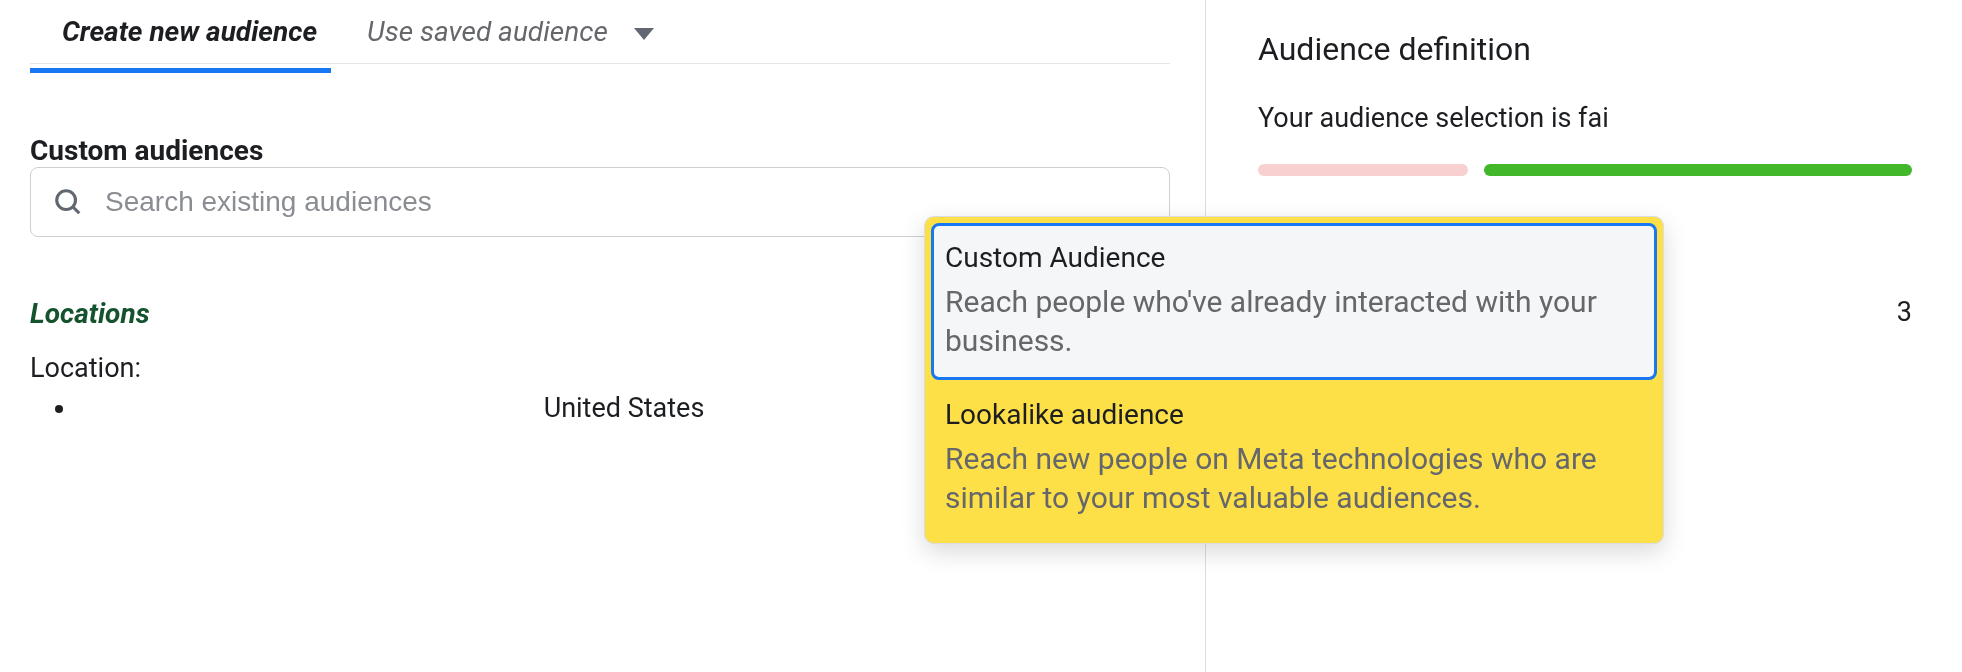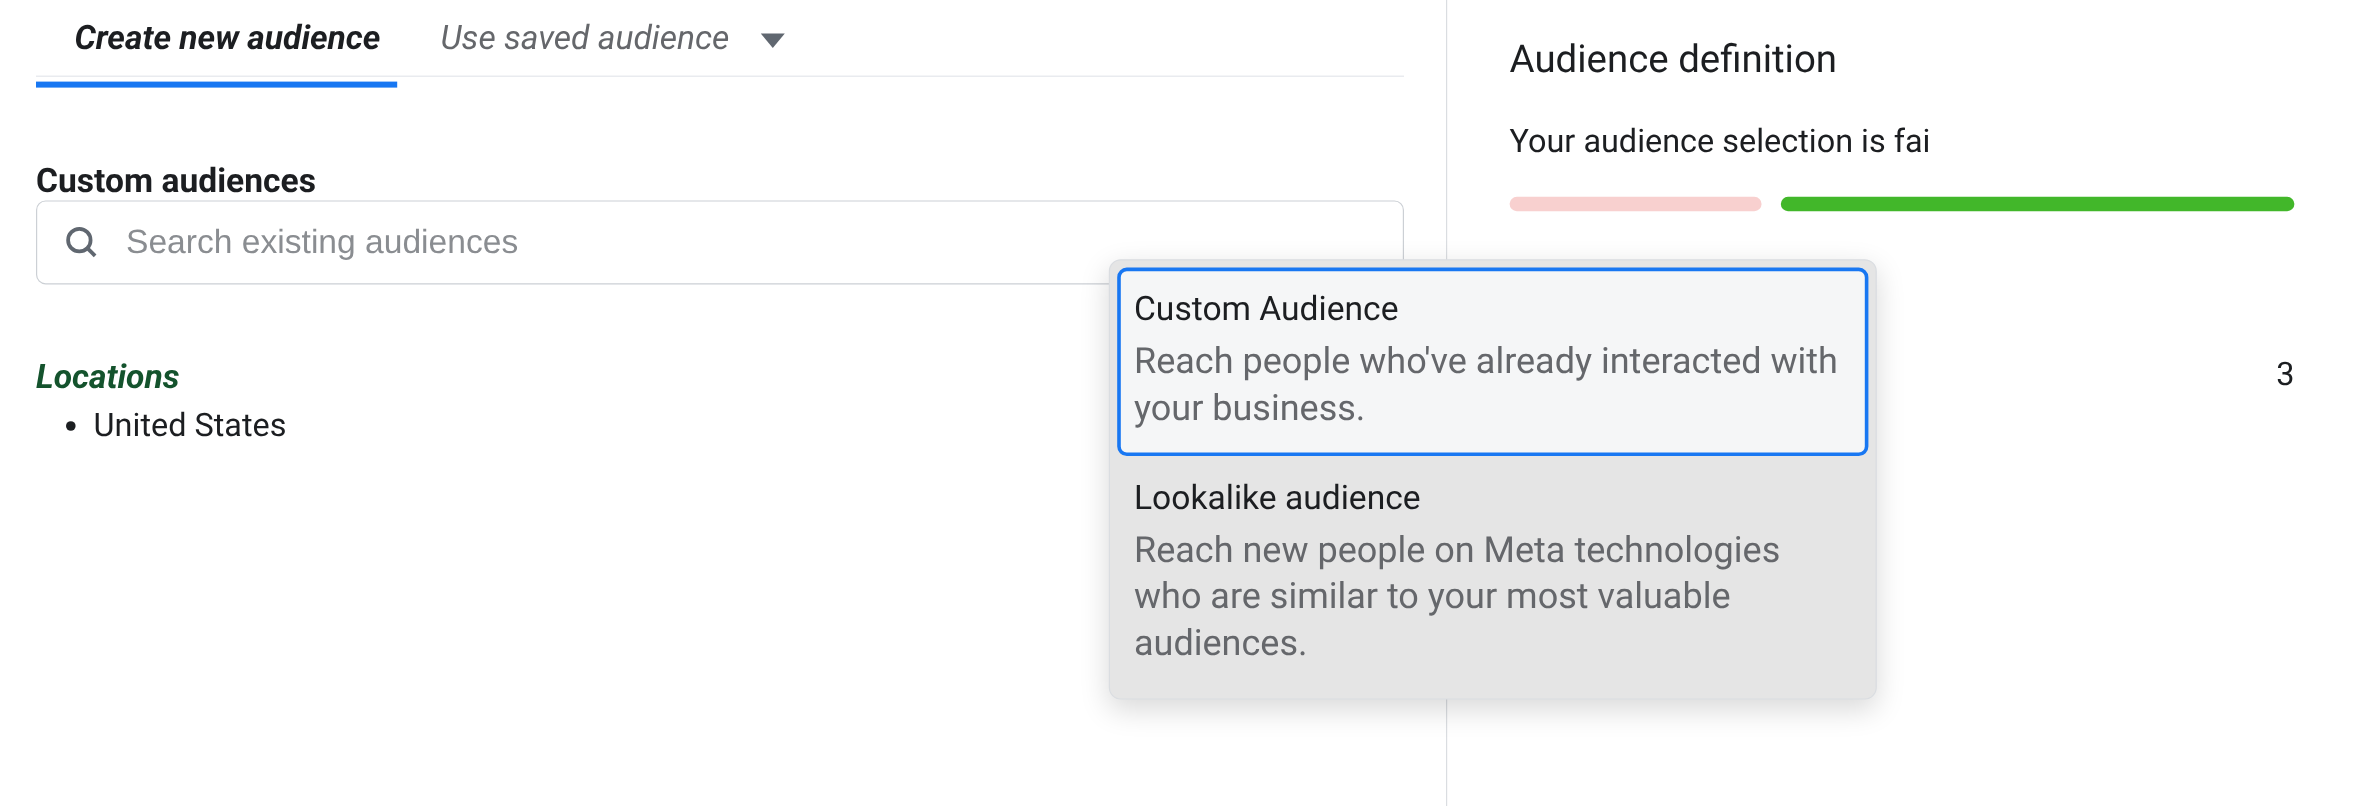--- a/index.html
+++ b/index.html
@@ -138,20 +138,21 @@
       font-style: italic;
     }
     .location-label {
       margin-top: 22px;
       font-size: 27px;
       color: #1c1e21;
     }
     .location-list {
       margin-top: 8px;
       padding-left: 48px;
+      text-align: center;
     }
     .location-item {
       font-size: 27px;
       color: #1c1e21;
       list-style: disc;
     }
     .side-panel {
       position: absolute;
       left: 1205px;
       top: 0;
@@ -191,22 +192,22 @@
     .side-number {
       margin-top: 120px;
       font-size: 27px;
       color: #1c1e21;
       text-align: right;
     }
     .dropdown-menu {
       position: absolute;
       left: 924px;
       top: 216px;
-      width: 640px;
-      background: #e5e5e5;
+      width: 740px;
+      background: #fde047;
       border: 1px solid #dadde1;
       border-radius: 10px;
       box-shadow: 0 8px 24px rgba(0,0,0,0.15);
       padding: 6px;
       z-index: 50;
     }
     .menu-item {
       border-radius: 8px;
       padding: 18px 14px 20px 14px;
       cursor: pointer;
@@ -249,20 +250,21 @@
   <div class="search-box">
     <svg class="search-icon-svg" viewBox="0 0 24 24" fill="none" stroke="currentColor" stroke-width="2.5">
       <circle cx="10.5" cy="10.5" r="7.5"></circle>
       <line x1="21" y1="21" x2="16" y2="16"></line>
     </svg>
     <input class="search-input" type="text" placeholder="Search existing audiences" style="">
   </div>
 
 
   <div class="locations-title">Locations</div>
+  <div class="location-label">Location:</div>
   <ul class="location-list">
     <li class="location-item">United States</li>
   </ul>
 </div>
 
 <div class="side-panel">
   <div class="side-title">Audience definition</div>
   <div class="side-desc">Your audience selection is fai</div>
   <div class="gauge-row">
     <div class="gauge-seg pink"></div>

